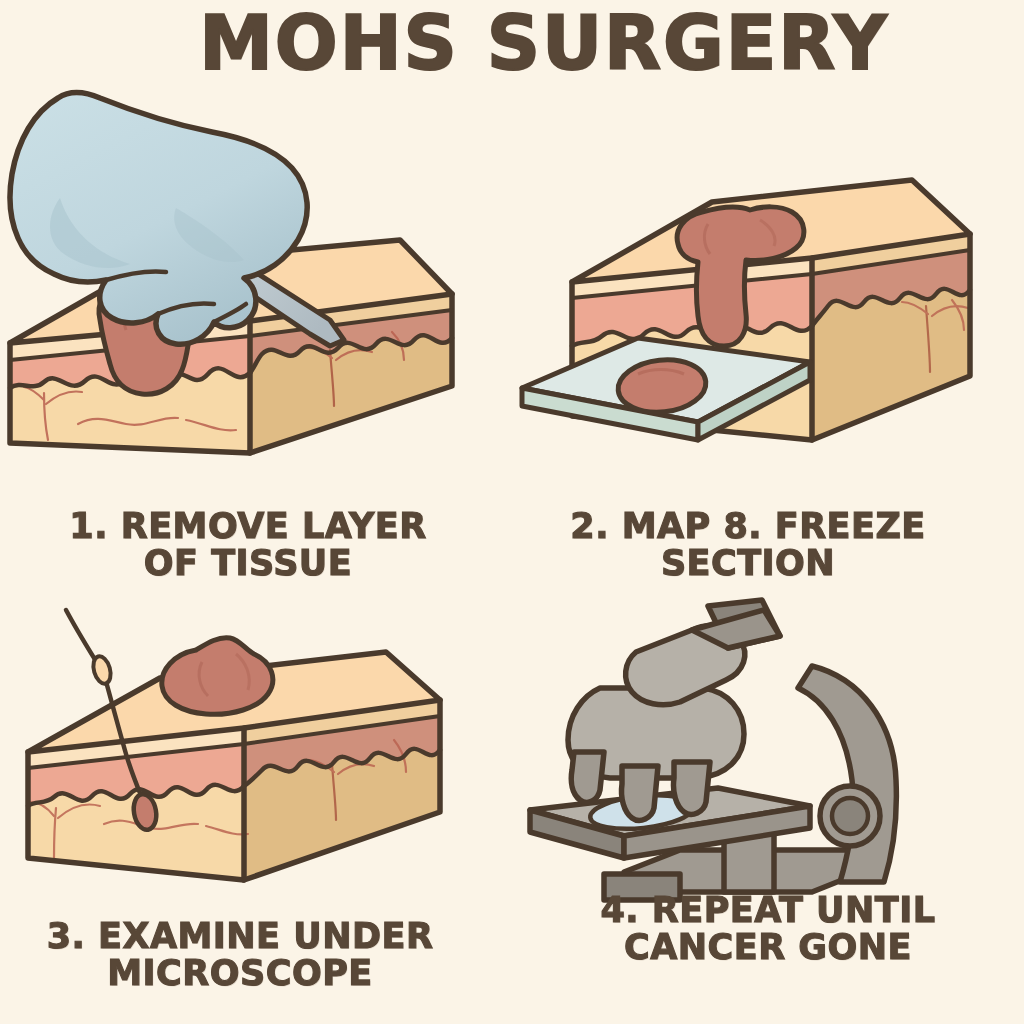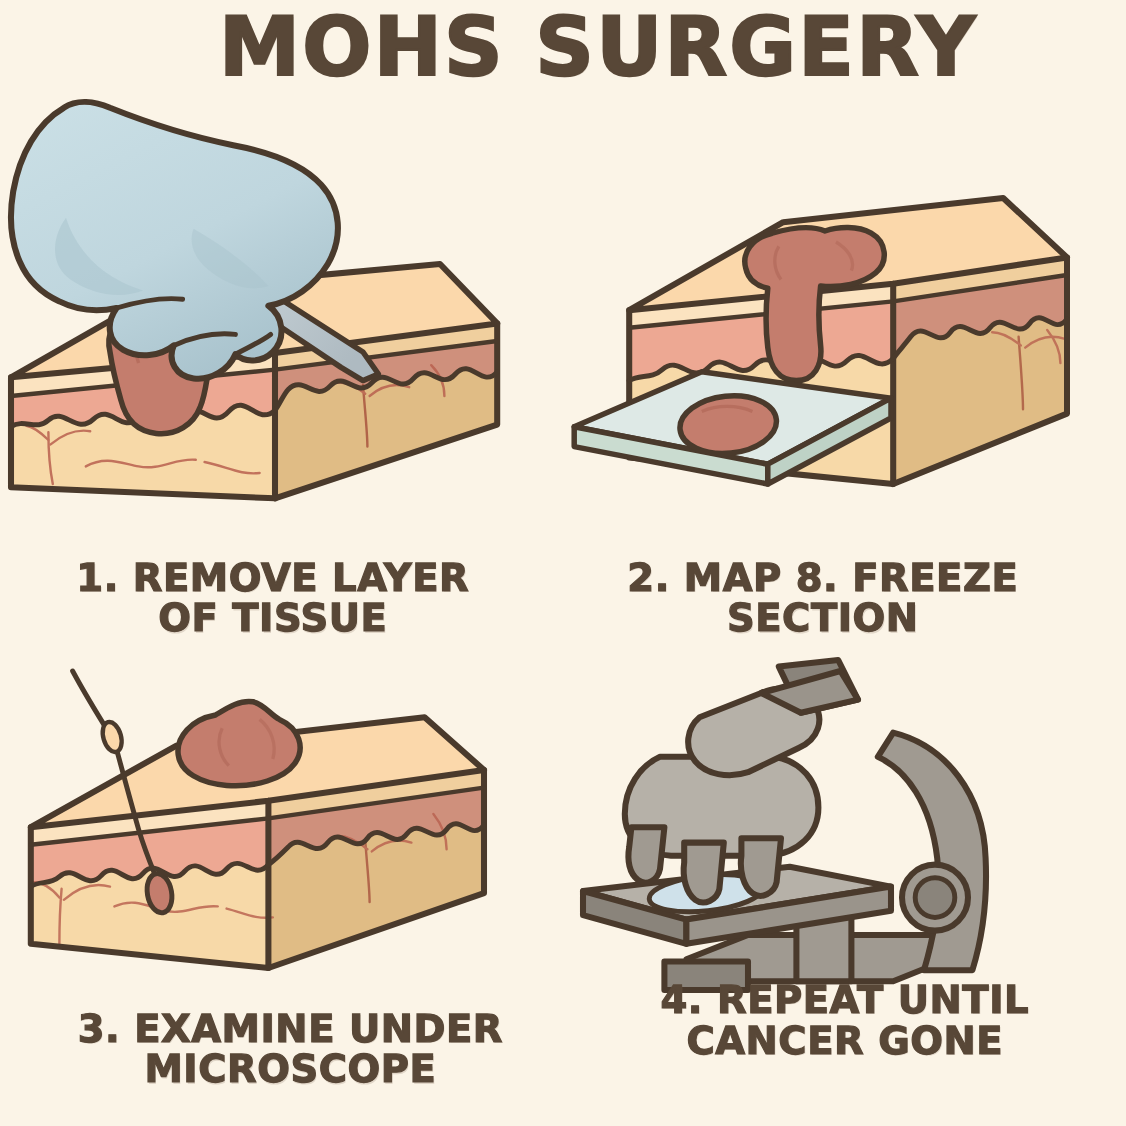--- a/index.html
+++ b/index.html
@@ -45,21 +45,21 @@
     white-space:pre-line;
   }
   
   #panel-1{left:0px;  top:88px;  width:512px;height:430px;}
   #panel-2{left:512px;top:150px; width:512px;height:360px;}
   #panel-3{left:0px;  top:600px; width:512px;height:320px;}
   #panel-4{left:512px;top:600px; width:512px;height:320px;}
 
   #caption-1{left:8px;  top:508px; width:480px;}
   #caption-2{left:508px; top:508px; width:480px;}
-  #caption-3{left:24px;  top:918px; width:480px;}
+  #caption-3{left:0;  top:918px; width:480px;}
   #caption-4{left:528px; top:892px; width:480px;}
 
   svg{display:block;overflow:visible;}
 </style>
 </head>
 <body>
 
 <div id="poster">
 
   <div class="title">MOHS SURGERY</div>

